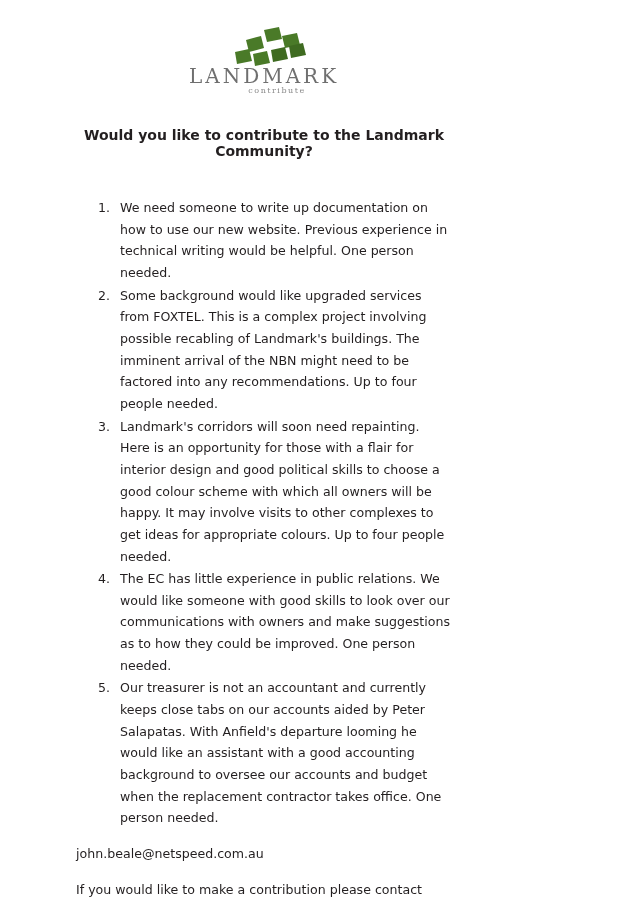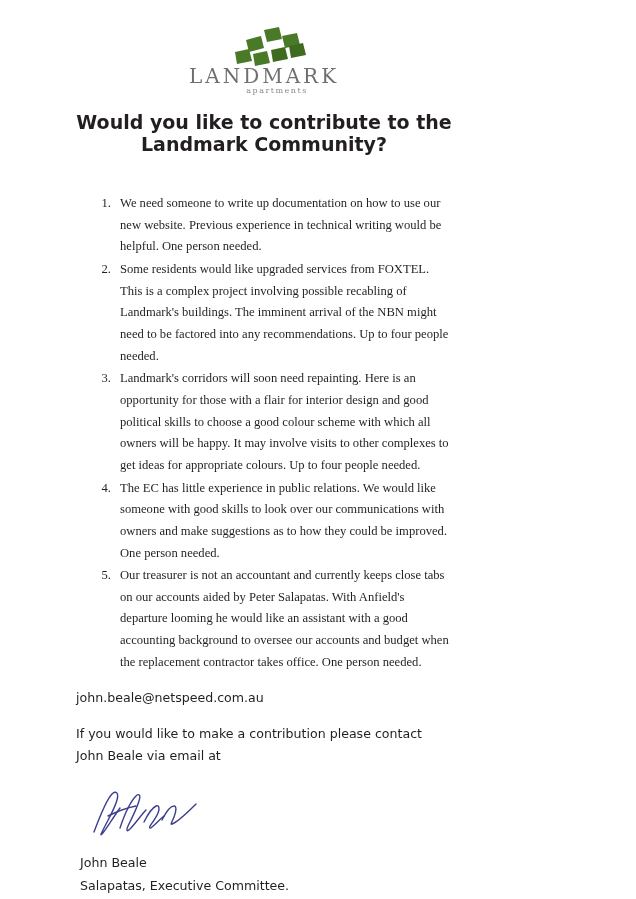--- a/index.html
+++ b/index.html
@@ -48,23 +48,23 @@
     line-height: 1;
     margin-top: 1px;
     margin-left: 26px;
   }
 
   
   .headline {
     text-align: center;
     font-family: "DejaVu Sans", sans-serif;
     font-weight: bold;
-    font-size: 19px;
+    font-size: 14px;
     color: #231f20;
-    margin-top: 16px;
+    margin-top: 32px;
     padding: 0 40px;
   }
 
   
   .body-wrap {
     padding: 0 78px 0 76px;
     margin-top: 38px;
     font-size: 12.6px;
     line-height: 1.72;
     color: #231f20;
@@ -72,21 +72,20 @@
   .para {
     margin: 0 0 4px 0;
   }
   ol.items {
     margin: 14px 0 14px 0;
     padding-left: 38px;
   }
   ol.items > li {
     margin-bottom: 1px;
     padding-left: 6px;
-    font-family: Liberation Serif, serif;
   }
   .closing {
     margin-top: 14px;
   }
   .email-line {
     margin-top: 0;
   }
 
   
   .signature {
@@ -116,31 +115,31 @@
         <polygon points="78,10 93,7 96,19 81,22"></polygon>
         <polygon points="31,26 45,23 48,35 33,38"></polygon>
         <polygon points="49,28 63,25 66,37 51,40"></polygon>
       </g>
       <g fill="#3f6b21">
         <polygon points="67,24 81,21 84,33 69,36"></polygon>
         <polygon points="85,20 99,17 102,29 87,32"></polygon>
       </g>
     </svg>
     <div class="logo-wordmark">LANDMARK</div>
-    <div class="logo-sub">apartments</div>
+    <div class="logo-sub">contribute</div>
   </div>
 
   <div class="headline">Would you like to contribute to the Landmark Community?</div>
 
   <div class="body-wrap">
 
 
     <ol class="items">
       <li>We need someone to write up documentation on how to use our new website.  Previous experience in technical writing would be helpful.  One person needed.</li>
-      <li>Some residents would like upgraded services from FOXTEL.  This is a complex project involving possible recabling of  Landmark's buildings.  The imminent arrival of the NBN might need to be factored into any recommendations.  Up to four people needed.</li>
+      <li>Some background would like upgraded services from FOXTEL.  This is a complex project involving possible recabling of  Landmark's buildings.  The imminent arrival of the NBN might need to be factored into any recommendations.  Up to four people needed.</li>
       <li>Landmark's corridors will soon need repainting.  Here is an opportunity for those with a flair for interior design and good political skills to choose a good colour scheme with which all owners will be happy.  It may involve visits to other complexes to get ideas for appropriate colours.  Up to four people needed.</li>
       <li>The EC has little experience in public relations.  We would like someone with good skills to look over our communications with owners and make suggestions as to how they could be improved.  One person needed.</li>
       <li>Our treasurer is not an accountant and currently keeps close tabs on our accounts aided by Peter Salapatas.  With Anfield's departure looming he would like an assistant with a good accounting background to oversee our accounts and budget when the replacement contractor takes office.  One person needed.</li>
     </ol>
 
     <p class="para email-line">john.beale@netspeed.com.au</p>
     <p class="para closing">If you would like to make a contribution please contact John Beale via email at</p>
 
     <div class="signature">
       <svg width="130" height="58" viewBox="0 0 130 58">

